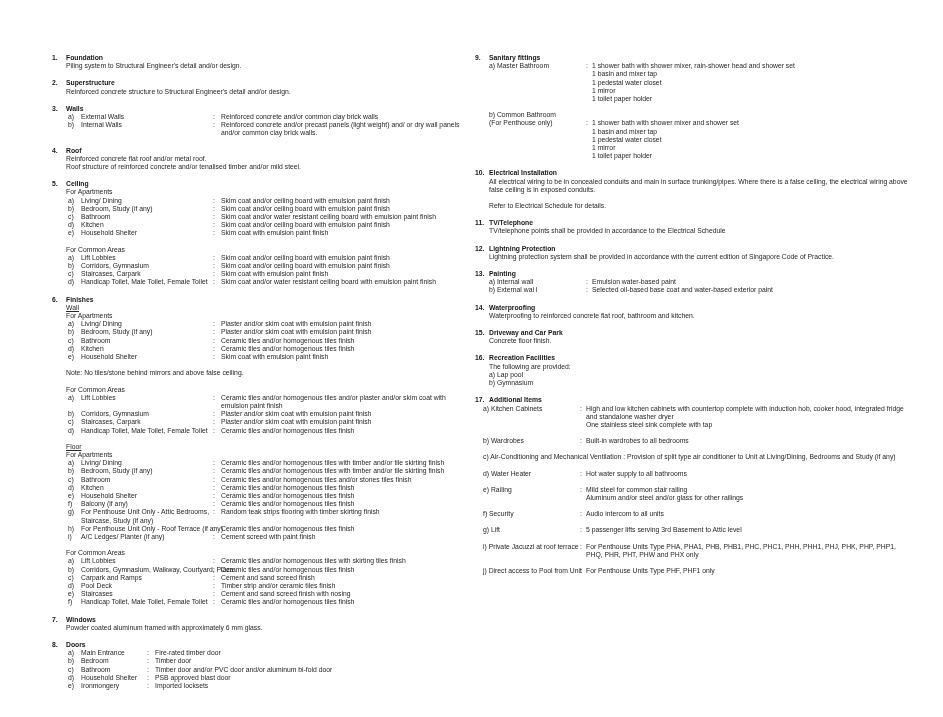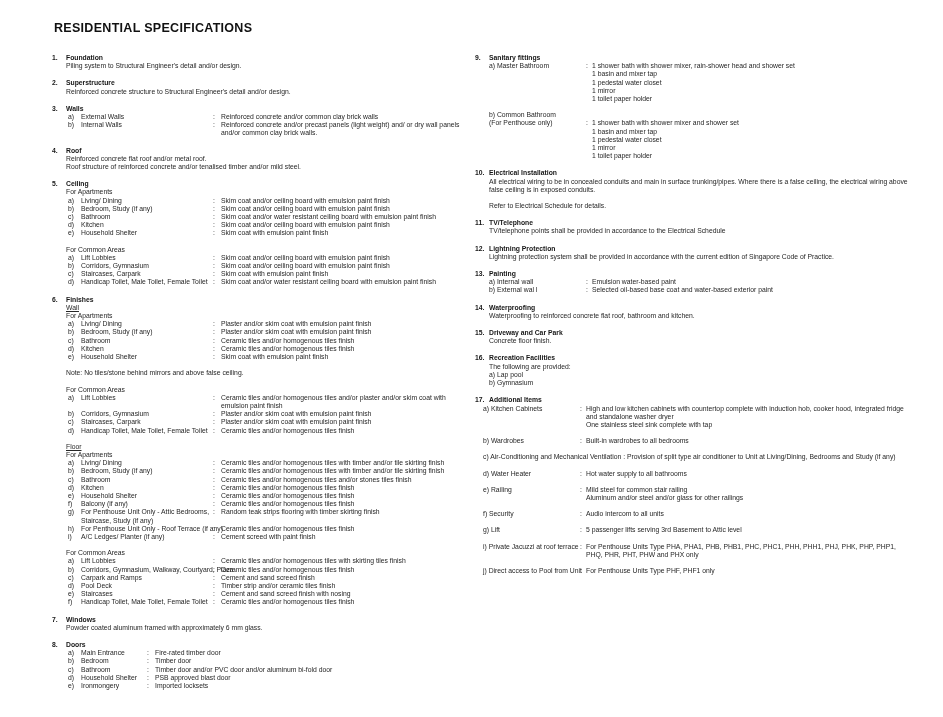--- a/index.html
+++ b/index.html
@@ -25,21 +25,20 @@
   .lbl, .lbl div{white-space:nowrap;}
   .cln{white-space:nowrap;}
   .val{white-space:normal;}
   .spaced{margin-top:8px;}
   .outdent{margin-left:-6px;}
 </style>
 </head>
 <body>
 
 <div class="page">
-  <div class="title">RESIDENTIAL SPECIFICATIONS</div>
   <div class="col col-left" id="col-left">
       <div class="sec">
         <div class="num">1.</div>
         <div class="secbody">
           <div class="heading">Foundation</div>
           <div class="line">Piling system to Structural Engineer's detail and/or design.</div>
         </div>
       </div>
       <div class="sec">
         <div class="num">2.</div>

